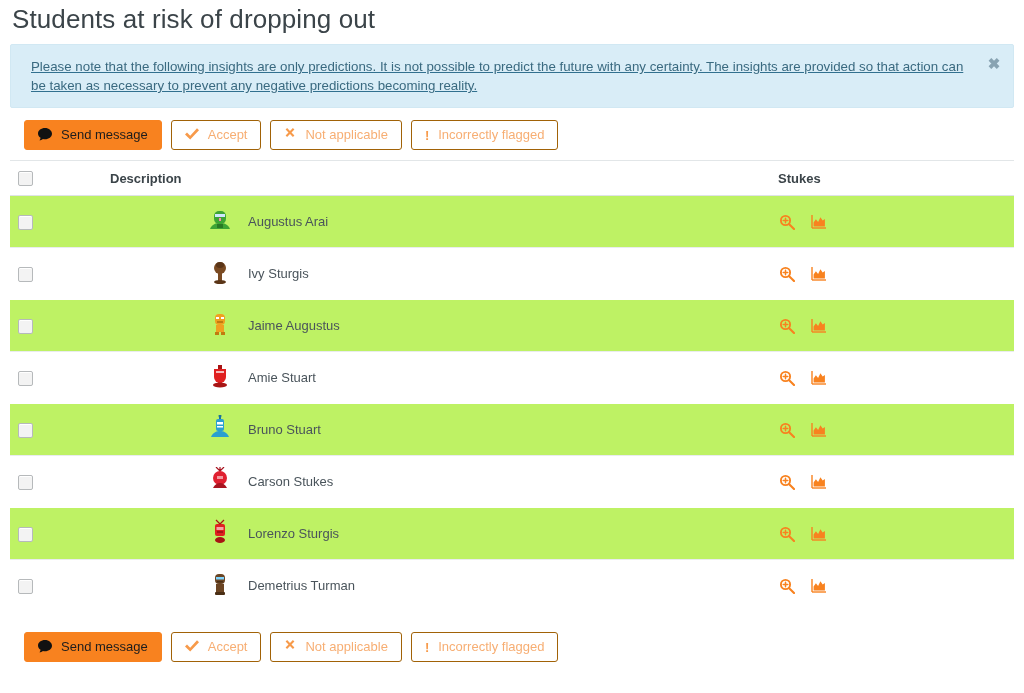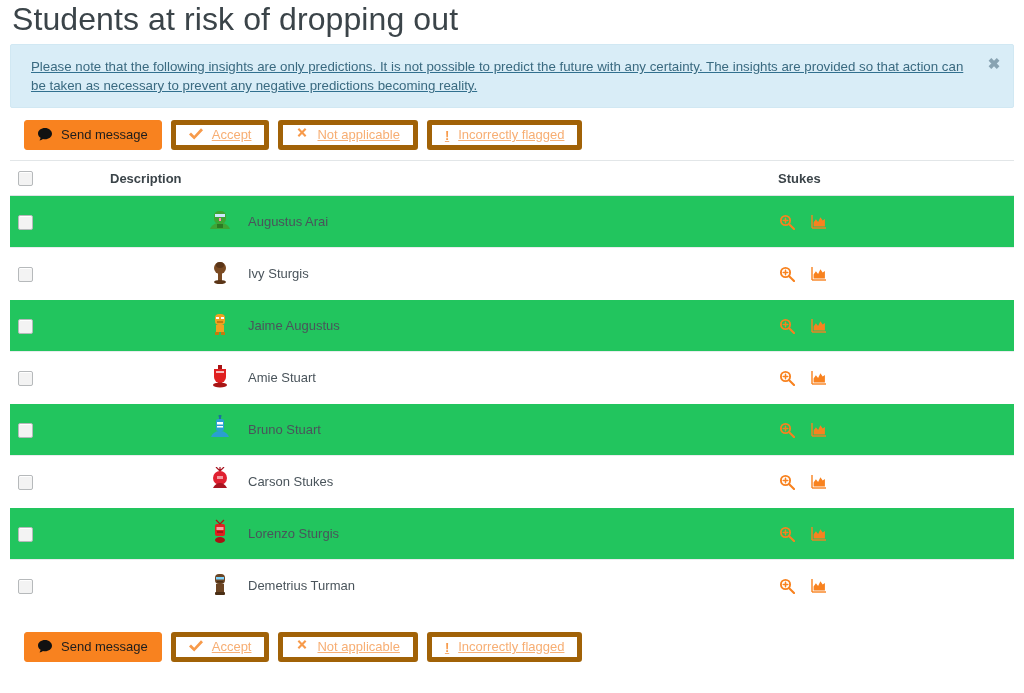--- a/index.html
+++ b/index.html
@@ -13,21 +13,21 @@
     font-family: "Liberation Sans", sans-serif;
     font-size: 13px;
     color: #333333;
     overflow: hidden;
   }
 
   
   .page-title {
     margin: 0;
     padding: 4px 0 8px 12px;
-    font-size: 32px;
+    font-size: 26px;
     font-weight: normal;
     line-height: 30px;
     color: #3b4449;
     letter-spacing: 0.1px;
   }
 
   
   .alert {
     position: relative;
     margin: 2px 10px 0 10px;
@@ -94,23 +94,22 @@
     background-clip: padding-box;
   }
   .btn-primary {
     background: #f8821f;
     border: 1px solid #f8821f;
     color: #1d1d1d;
     font-weight: normal;
   }
   .btn-outline {
     background: #ffffff;
-    border: 5px solid #a16207;
+    border: 1px solid #a16207;
     color: #f7ae73;
-    text-decoration: underline;
   }
   .btn .ico {
     display: inline-block;
     line-height: 1;
     font-size: 13px;
   }
   .btn-primary .ico { color: #111111; font-size: 13px; }
   .btn-outline .ico { color: #f79a4a; font-weight: bold; }
   .ico-bang { font-weight: bold; font-size: 14px; }
 
@@ -138,21 +137,21 @@
   table.insights tbody td {
     padding: 0 8px;
     height: 51px;
     vertical-align: middle;
     font-size: 13px;
     color: #4a545b;
     border-top: 1px solid #e9ecee;
     border-bottom: 1px solid #e9ecee;
   }
   table.insights tbody tr.odd td {
-    background: #22c55e;
+    background: #bef264;
   }
   table.insights tbody tr.even td {
     background: #ffffff;
     border-top-color: transparent;
     border-bottom-color: transparent;
   }
   .col-check { width: 92px; }
   .col-desc  { width: 668px; }
   .col-act   { width: 244px; }
 

